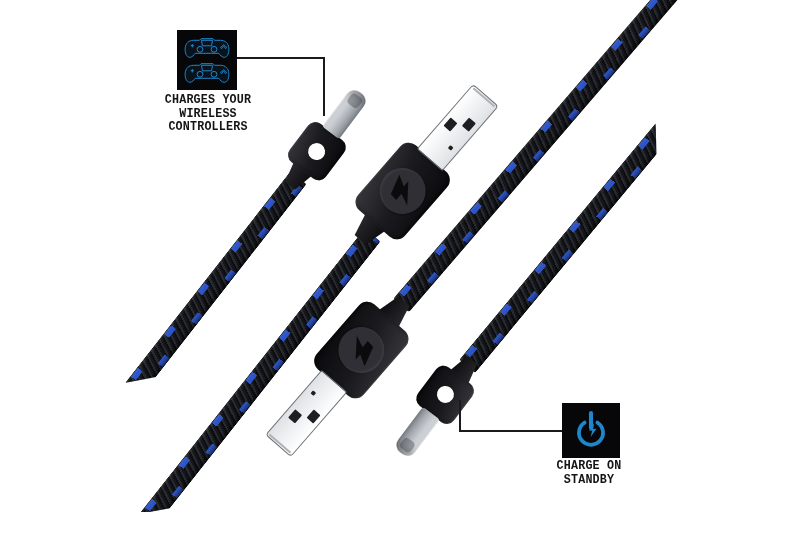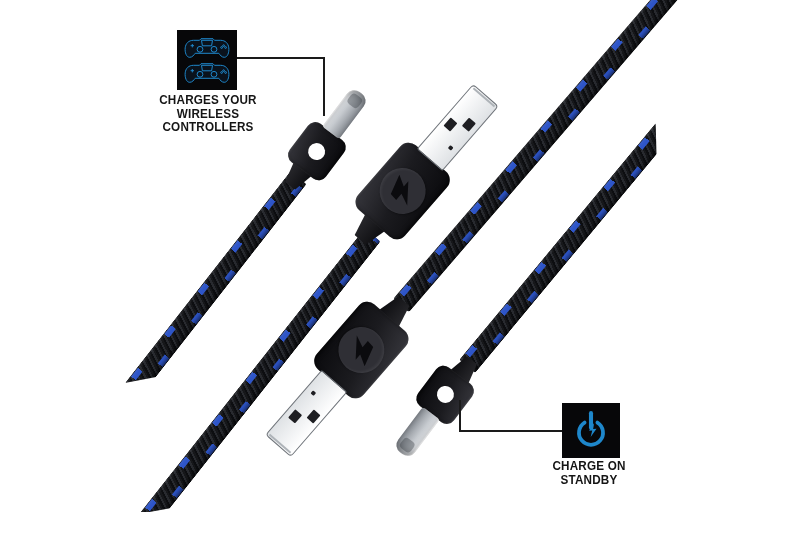--- a/index.html
+++ b/index.html
@@ -1,21 +1,21 @@
 <!DOCTYPE html>
 <html style="--background: #ffffff; --accent-blue: #1e87cb; --cable-blue: #2e55c8; --callout-box: #070709; --text: #151515; --line: #1a1a1a;"><head>
 <meta charset="utf-8">
 <style>
   :root{
     --background:#ffffff; --accent-blue:#1e87cb; --cable-blue:#2e55c8;
     --callout-box:#070709; --text:#151515; --line:#1a1a1a;
   }
   html,body{margin:0;padding:0;background:#fff;}
   .stage{position:relative;width:800px;height:512px;overflow:hidden;
-         background:var(--background);font-family:Liberation Sans, sans-serif;}
+         background:var(--background);font-family:Liberation Mono, monospace;}
 
   
   .braid{position:absolute;height:21px;border-radius:3px;transform-origin:left center;z-index:3;
     background:
       repeating-linear-gradient(90deg, transparent 0 9px, var(--cable-blue) 9px 20px, transparent 20px 54px) 0 1px / 100% 6px no-repeat,
       repeating-linear-gradient(90deg, transparent 0 36px, var(--cable-blue) 36px 47px, transparent 47px 54px) 0 14px / 100% 6px no-repeat,
       repeating-linear-gradient(115deg, #0d0e11 0 2px, #282a2f 2px 4px, #16171a 4px 6px);
     box-shadow: inset 0 2px 3px rgba(255,255,255,.10), inset 0 -3px 4px rgba(0,0,0,.55);}
   .braid.cut-left{clip-path:polygon(0 0,100% 0,100% 100%,24px 100%);}
   .braid.cut-right{clip-path:polygon(0 0,100% 0,calc(100% - 24px) 100%,0 100%);}

